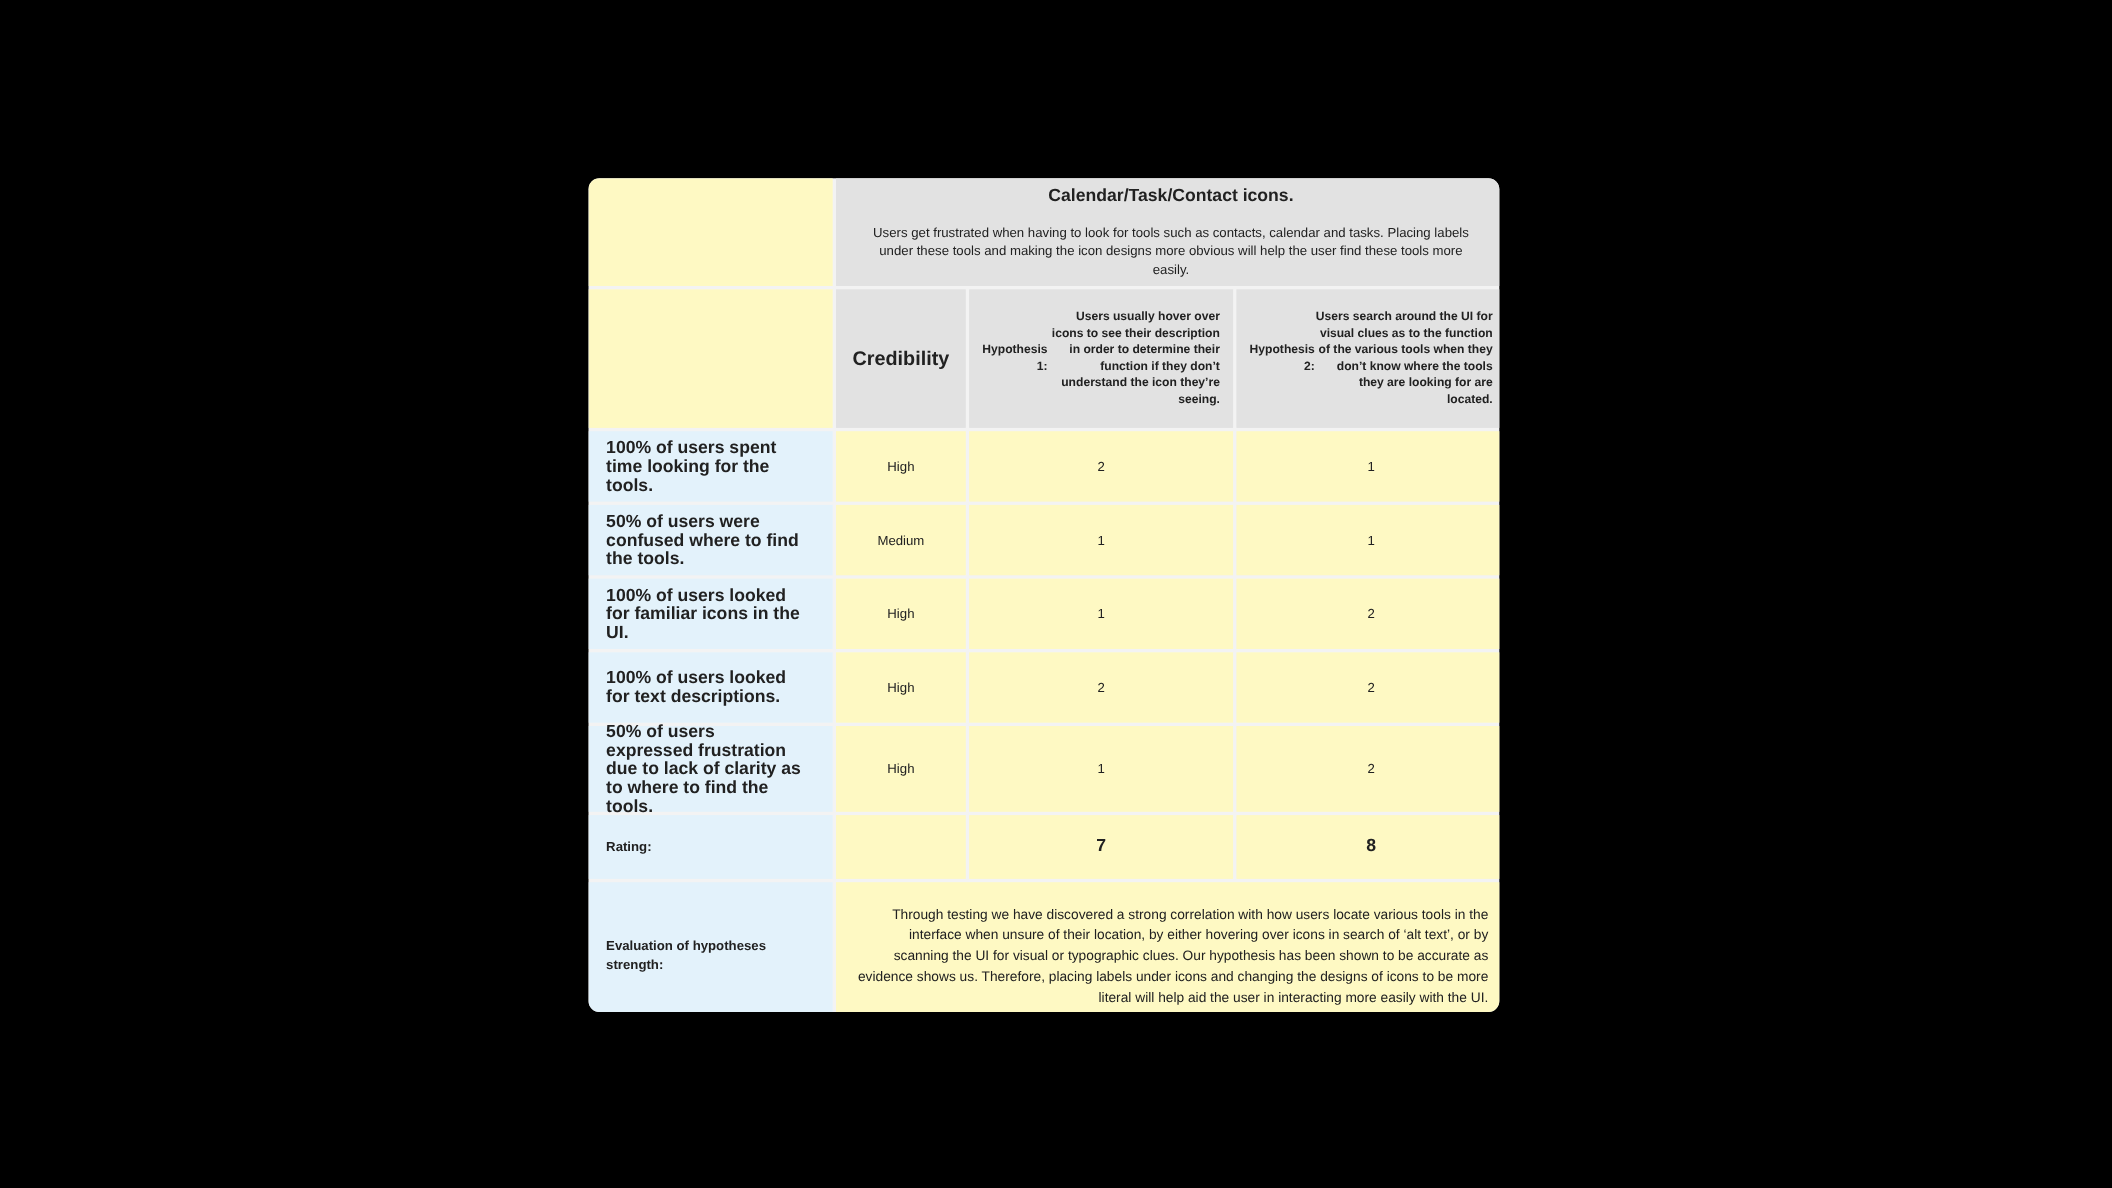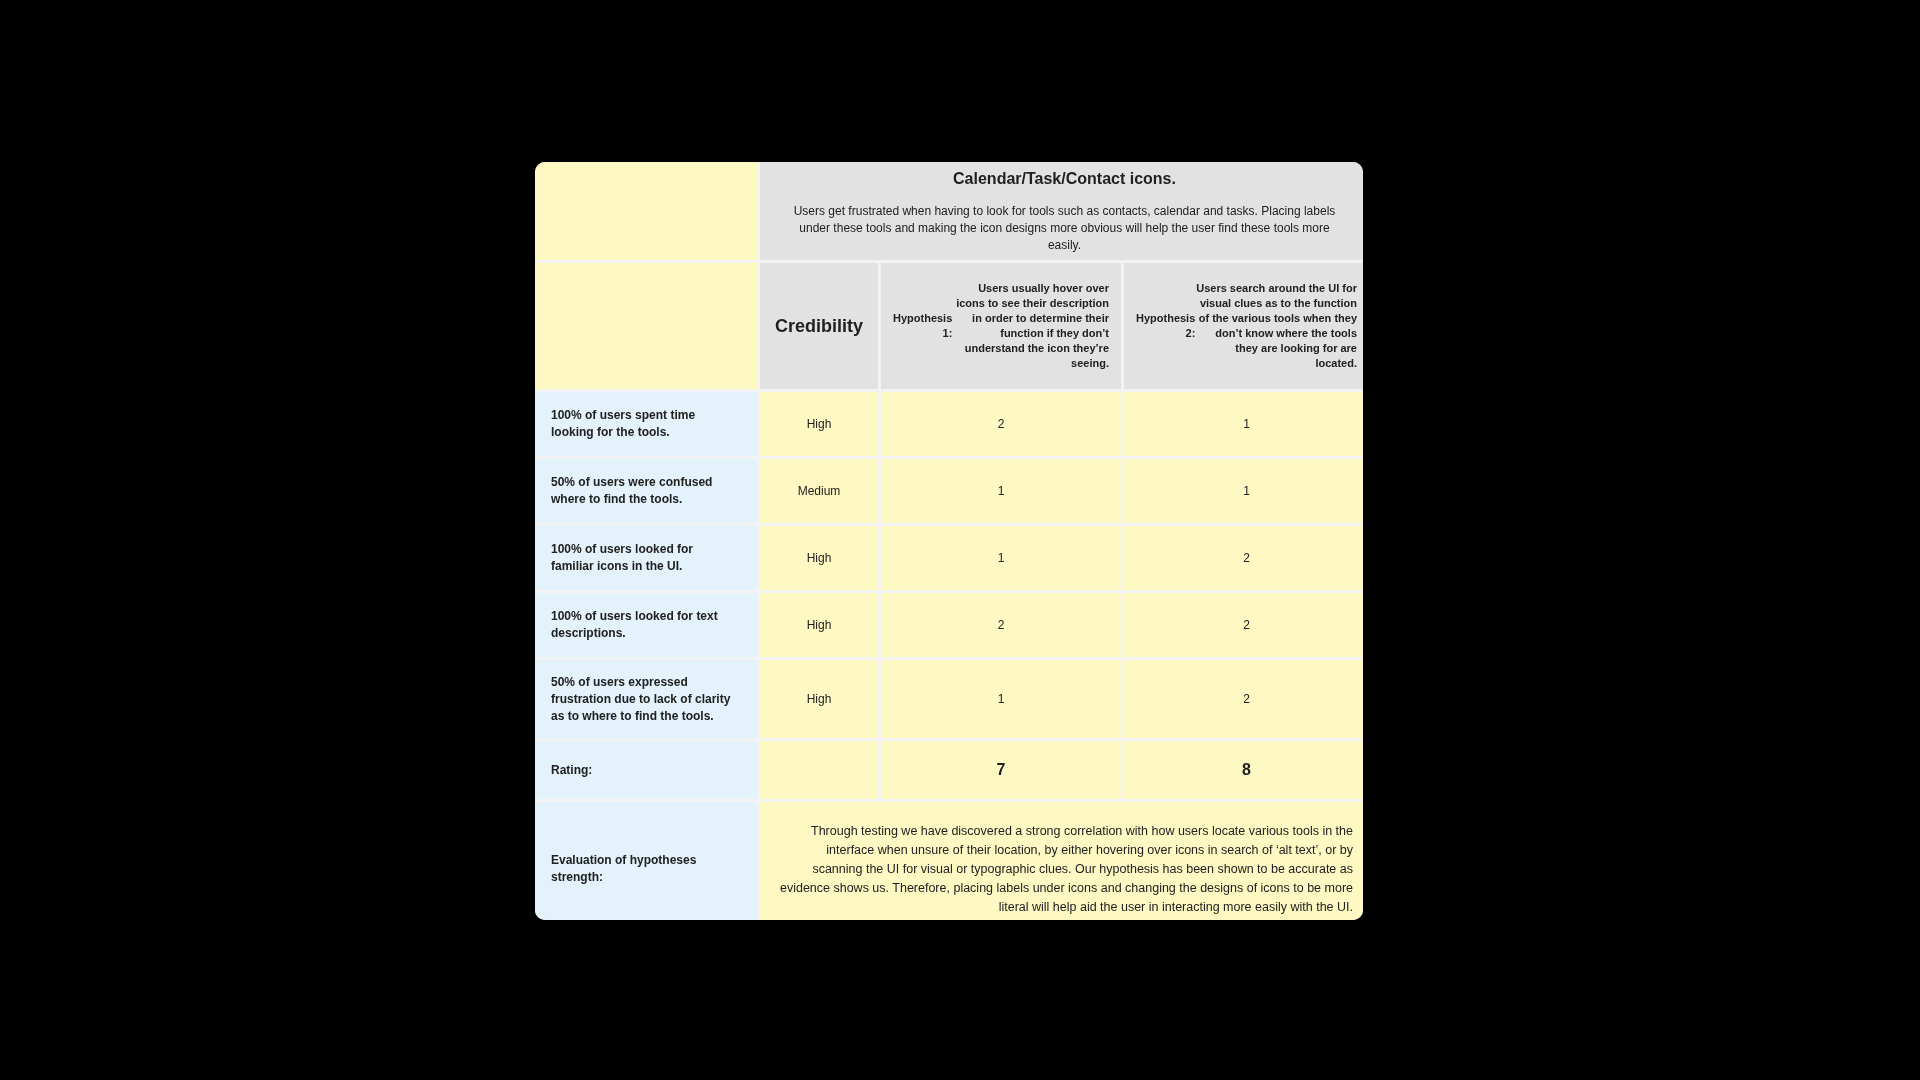--- a/index.html
+++ b/index.html
@@ -32,21 +32,21 @@
   .title-block { grid-column: 2 / span 3; flex-direction: column; text-align: center; padding: 10px 22px; }
   .doc-title { font-size: 16px; font-weight: 700; line-height: 22px; }
   .doc-subtitle { font-size: 12px; line-height: 17px; max-width: 545px; margin-top: 13px; }
 
   .cred-header { font-size: 18px; font-weight: 700; }
 
   .hyp-header { text-align: right; padding: 8px 12px; }
   .hyp-label { font-size: 11px; font-weight: 700; line-height: 15px; }
   .hyp-desc { font-size: 11px; font-weight: 700; line-height: 15px; }
 
-  .row-label { justify-content: flex-start; text-align: left; padding: 6px 26px 6px 16px; font-size: 12px; font-weight: 700; line-height: 17px; }
+  .row-label { justify-content: flex-start; text-align: left; padding: 6px 26px 6px 16px; font-size: 16px; font-weight: 700; line-height: 17px; }
 
   .cred-value { font-size: 12px; }
   .score-value { font-size: 12px; }
 
   .rating-label { justify-content: flex-start; padding-left: 16px; font-size: 12px; font-weight: 700; }
   .rating-value { font-size: 16px; font-weight: 700; }
 
   .eval-label { justify-content: flex-start; text-align: left; padding: 6px 30px 6px 16px; font-size: 12px; font-weight: 700; line-height: 17px; }
   .eval-text { grid-column: 2 / span 3; justify-content: flex-start; text-align: right; padding: 12px 16px 12px 16px; font-size: 12.5px; line-height: 19px; }
 </style>

